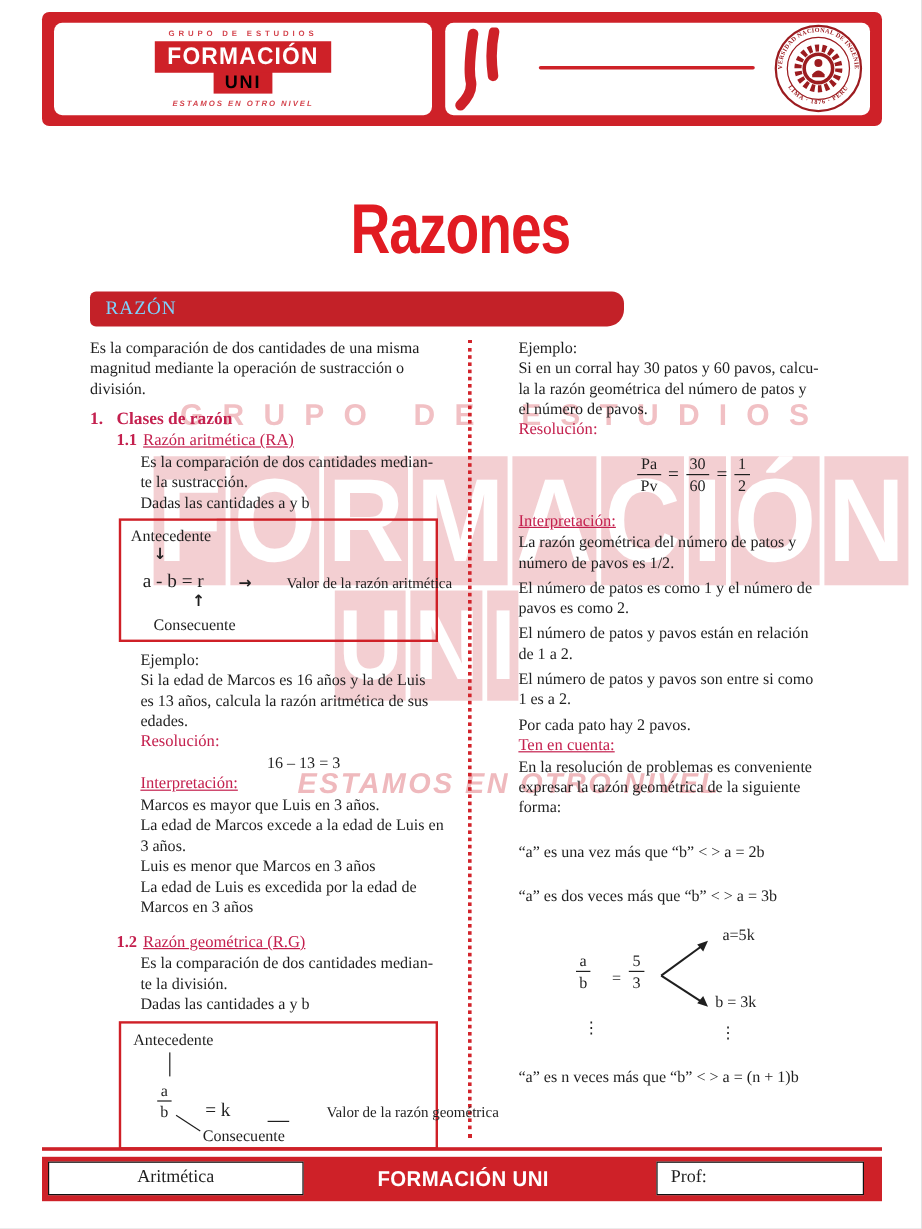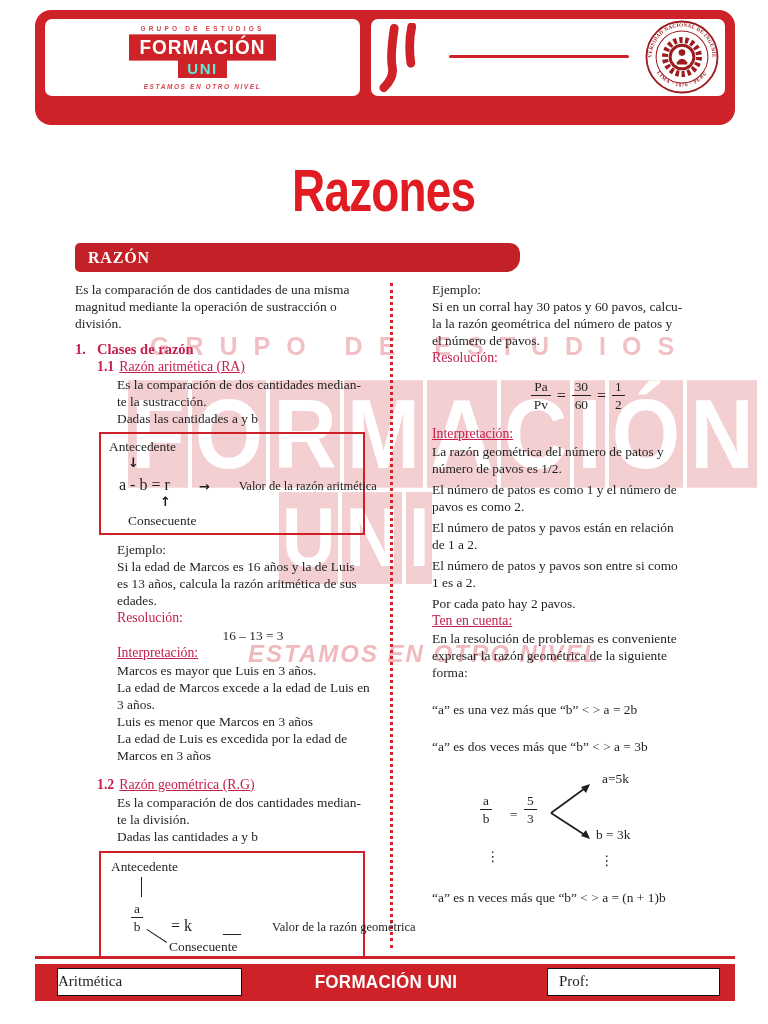--- a/index.html
+++ b/index.html
@@ -4,38 +4,38 @@
 <title>Razones</title>
 <style>
   html,body{margin:0;padding:0;}
   body{background:#888;}
   .page{
     position:relative;width:768px;height:1024px;background:#ffffff;
     margin:0 auto;overflow:hidden;
     font-family:"Liberation Serif", serif;color:#1f1f1f;
   }
   
-  .hdr{position:absolute;left:35px;top:10px;width:700px;height:115px;background:#ce2128;border-radius:16px;z-index:3;}
+  .hdr{position:absolute;left:35px;top:10px;width:700px;height:95px;background:#ce2128;border-radius:6px;z-index:3;}
   .hdr-panel{position:absolute;top:9px;height:77px;background:#ffffff;border-radius:7px;}
   .hdr-left{left:10px;width:315px;display:flex;flex-direction:column;align-items:center;justify-content:center;}
   .hdr-right{left:336px;width:354px;}
   .grupo-txt{font-family:"Liberation Sans",sans-serif;font-size:6.5px;font-weight:bold;letter-spacing:3.2px;color:#d4454e;margin-bottom:3px;}
   .logo-block{display:flex;flex-direction:column;align-items:center;}
   .logo-row1{background:#ce2128;color:#fff;font-family:"Liberation Sans",sans-serif;font-weight:900;font-size:19px;letter-spacing:1px;padding:2px 10px 1px;transform:scaleY(1.05);}
-  .logo-row2{background:#ce2128;color:#5eead4;font-family:"Liberation Sans",sans-serif;font-weight:900;font-size:15px;letter-spacing:1.5px;padding:1px 9px;margin-top:-1px;}
+  .logo-row2{background:#ce2128;color:#000000;font-family:"Liberation Sans",sans-serif;font-weight:900;font-size:15px;letter-spacing:1.5px;padding:1px 9px;margin-top:-1px;}
   .estamos-txt{font-family:"Liberation Sans",sans-serif;font-size:6.5px;font-weight:bold;font-style:italic;letter-spacing:1.6px;color:#d4454e;margin-top:5px;}
   .brush{position:absolute;left:8px;top:4px;}
   .hdr-line{position:absolute;left:78px;top:36px;width:180px;height:3px;background:#ce2128;border-radius:2px;}
   .seal{position:absolute;right:6px;top:1px;}
   
   .doc-title{position:absolute;left:0;top:158px;width:100%;text-align:center;z-index:2;}
   .doc-title span{display:inline-block;font-family:"Liberation Sans",sans-serif;font-weight:900;font-size:56px;color:#e11b22;letter-spacing:-1px;transform:scale(0.82,1.05);}
   
   .razon-bar{position:absolute;left:75px;top:243px;width:445px;height:29px;background:#c32128;border-radius:5px 10px 14px 5px;z-index:2;
-    color:#ffffff;font-weight:bold;font-size:16px;letter-spacing:0.8px;line-height:29px;padding-left:13px;box-sizing:border-box;}
+    color:#7dd3fc;font-weight:normal;font-size:16px;letter-spacing:0.8px;line-height:29px;padding-left:13px;box-sizing:border-box;}
   
   .wm{position:absolute;z-index:0;pointer-events:none;font-family:"Liberation Sans",sans-serif;}
   .wm-grupo{left:150px;top:332px;font-size:25px;font-weight:bold;letter-spacing:16px;color:rgba(224,115,124,0.45);}
   .wm-big{display:flex;}
   .wm-formacion{left:126px;top:386px;}
   .wm-uni{left:277px;top:497px;}
   .wm-formacion .wm-letter{font-size:88px;}
   .wm-uni .wm-letter{font-size:74px;}
   .wm-letter{display:inline-block;font-weight:900;color:#ffffff;background:rgba(205,55,65,0.24);
     padding:2px 3px;margin:0 2px;line-height:1.05;transform:scaleY(1.12);}
@@ -74,21 +74,21 @@
   .frac .fnum{display:block;padding:0 3px 1px;border-bottom:1.2px solid #1f1f1f;}
   .frac .fden{display:block;padding-top:1px;}
   .formula-line{display:flex;align-items:center;justify-content:center;gap:6px;margin:12px 0;}
   
   .branch{position:relative;height:118px;margin-top:10px;}
   .br-item{position:absolute;font-size:13.4px;}
   
   .foot-line{position:absolute;left:35px;top:956px;width:700px;height:2.5px;background:#ce2128;z-index:3;}
   .foot-bar{position:absolute;left:35px;top:964px;width:700px;height:37px;background:#ce2128;z-index:3;}
   .foot-cell{position:absolute;top:4px;height:28px;background:#fff;border:1.5px solid #111;box-sizing:border-box;font-size:15px;line-height:25px;}
-  .foot-left{left:22px;width:185px;text-align:left;}
+  .foot-left{left:5px;width:213px;text-align:center;}
   .foot-right{left:512px;width:173px;padding-left:11px;}
   .foot-brand{position:absolute;left:190px;width:322px;top:0;height:37px;display:flex;align-items:center;justify-content:center;
     color:#fff;font-family:"Liberation Sans",sans-serif;font-weight:900;font-size:17px;letter-spacing:0.3px;transform:scaleY(1.05);}
   .seal-text{font-family:"Liberation Serif",serif;font-weight:bold;fill:#9c1c20;}
 </style>
 </head>
 <body>
 
 <div class="page">
 

